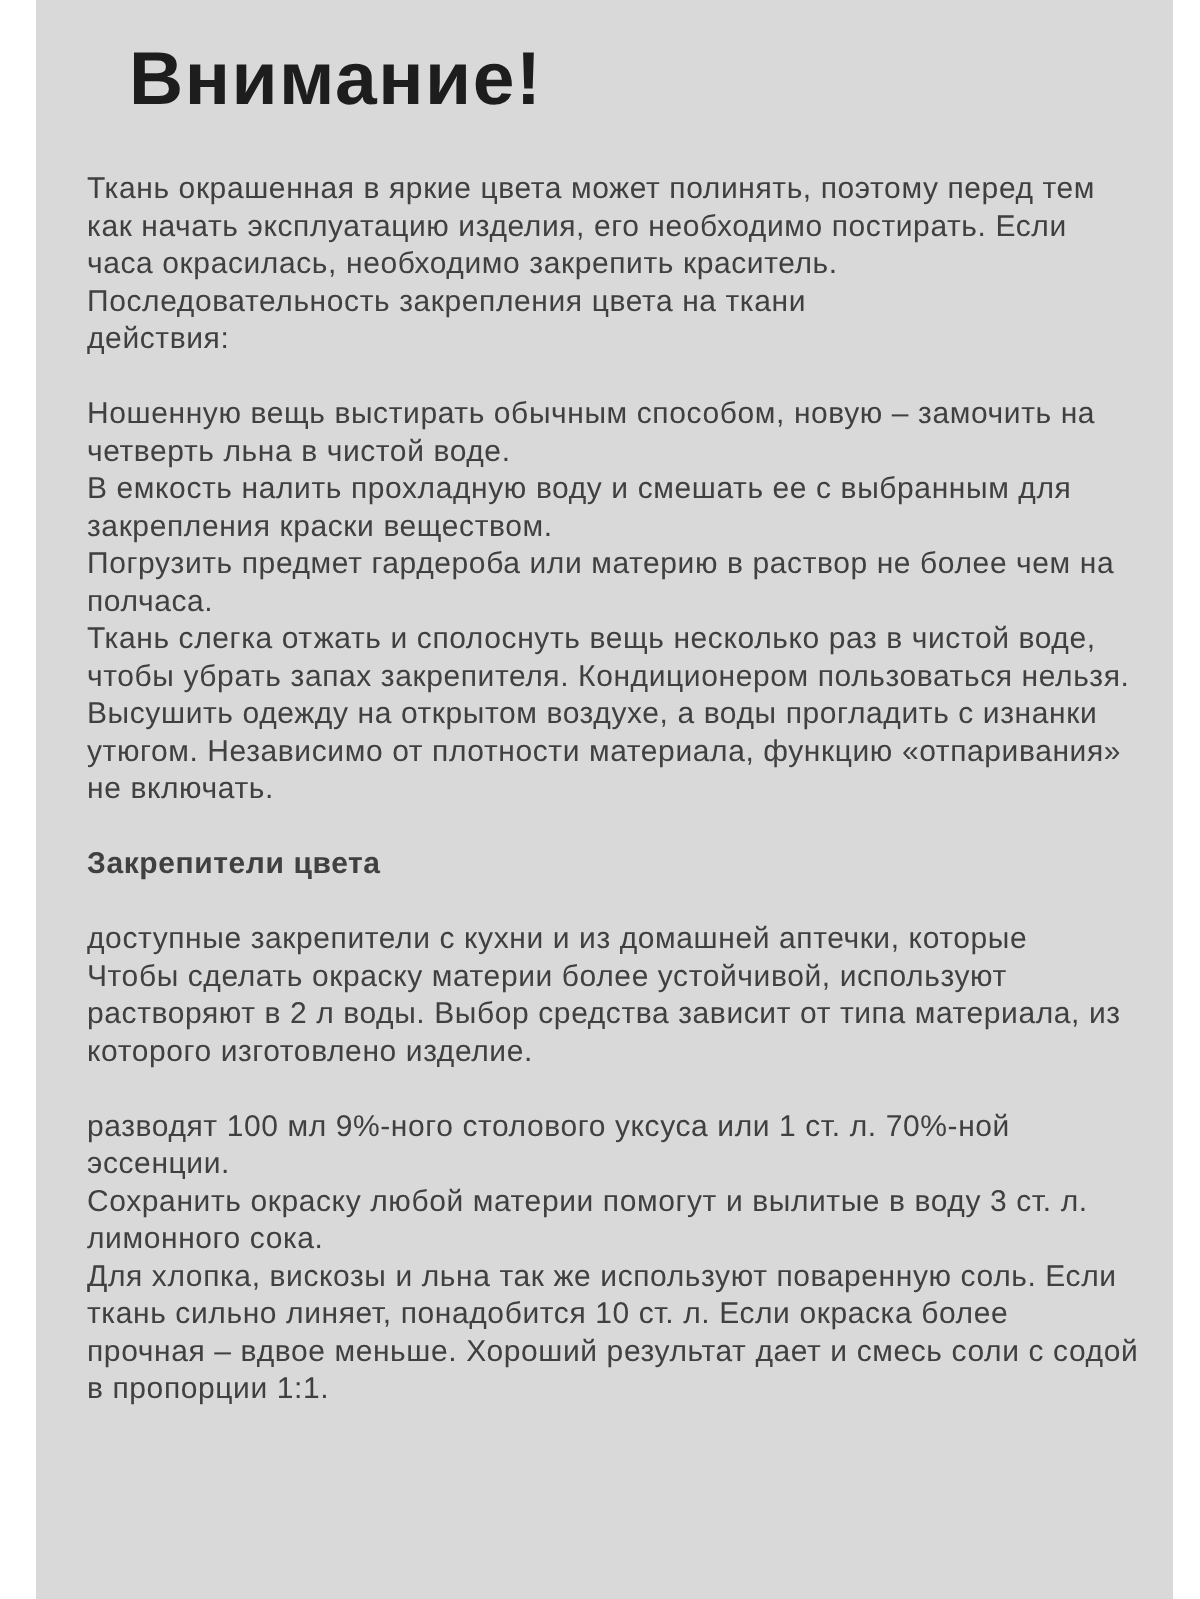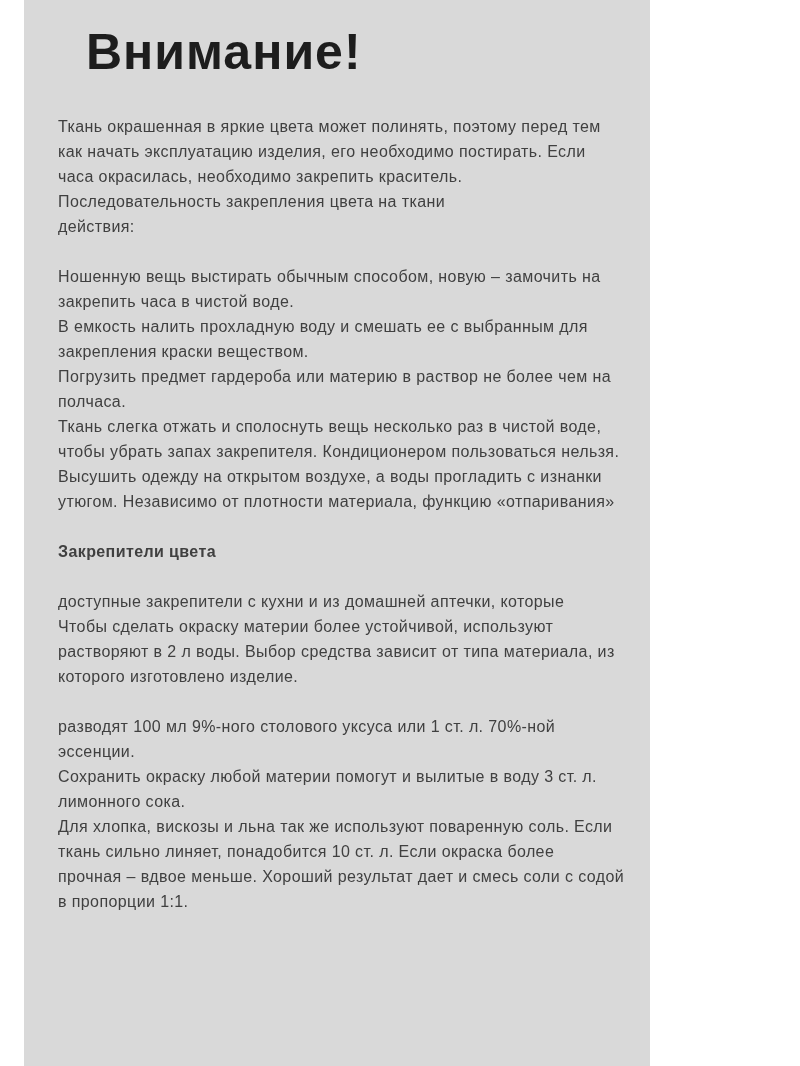--- a/index.html
+++ b/index.html
@@ -13,41 +13,41 @@
     width: 800px;
     height: 1066px;
     background: var(--outer-bg);
     font-family: "Liberation Sans", "DejaVu Sans", sans-serif;
     overflow: hidden;
   }
   .page {
     position: absolute;
     left: 24px;
     top: 0;
-    width: 626px;
+    width: 758px;
     height: 1066px;
     background: var(--page-bg);
     overflow: hidden;
   }
   .title {
     margin: 24px 0 0 62px;
     font-size: 50px;
     line-height: 56px;
     font-weight: 700;
     letter-spacing: 1px;
     color: var(--title-color);
   }
   .body-text {
     margin: 34px 0 0 34px;
   }
   .section {
     margin-bottom: 25px;
   }
   .line {
-    font-size: 16px;
+    font-size: 20px;
     line-height: 25px;
     letter-spacing: 0.4px;
     white-space: pre;
     color: var(--body-color);
   }
   .section.subheading .line {
     color: var(--body-color);
     font-weight: bold;
   }
 </style>
@@ -59,29 +59,30 @@
   <div class="body-text" id="sections">
       <div class="section paragraph">
         <div class="line">Ткань окрашенная в яркие цвета может полинять, поэтому перед тем</div>
         <div class="line">как начать эксплуатацию изделия, его необходимо постирать. Если</div>
         <div class="line">часа окрасилась, необходимо закрепить краситель.</div>
         <div class="line">Последовательность закрепления цвета на ткани</div>
         <div class="line">действия:</div>
       </div>
       <div class="section paragraph">
         <div class="line">Ношенную вещь выстирать обычным способом, новую – замочить на</div>
-        <div class="line">закрепить часа в чистой воде.</div>
+        <div class="line">четверть льна в чистой воде.</div>
         <div class="line">В емкость налить прохладную воду и смешать ее с выбранным для</div>
         <div class="line">закрепления краски веществом.</div>
         <div class="line">Погрузить предмет гардероба или материю в раствор не более чем на</div>
         <div class="line">полчаса.</div>
         <div class="line">Ткань слегка отжать и сполоснуть вещь несколько раз в чистой воде,</div>
         <div class="line">чтобы убрать запах закрепителя. Кондиционером пользоваться нельзя.</div>
         <div class="line">Высушить одежду на открытом воздухе, а воды прогладить с изнанки</div>
         <div class="line">утюгом. Независимо от плотности материала, функцию «отпаривания»</div>
+        <div class="line">не включать.</div>
       </div>
       <div class="section subheading">
         <div class="line">Закрепители цвета</div>
       </div>
       <div class="section paragraph">
         <div class="line">доступные закрепители с кухни и из домашней аптечки, которые</div>
         <div class="line">Чтобы сделать окраску материи более устойчивой, используют</div>
         <div class="line">растворяют в 2 л воды. Выбор средства зависит от типа материала, из</div>
         <div class="line">которого изготовлено изделие.</div>
       </div>

